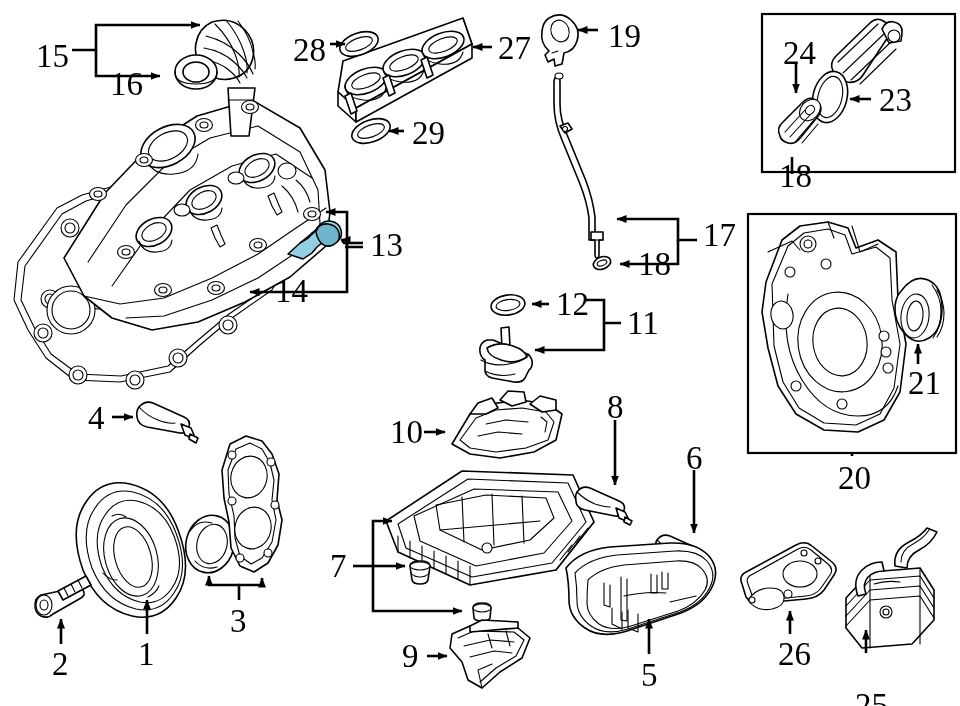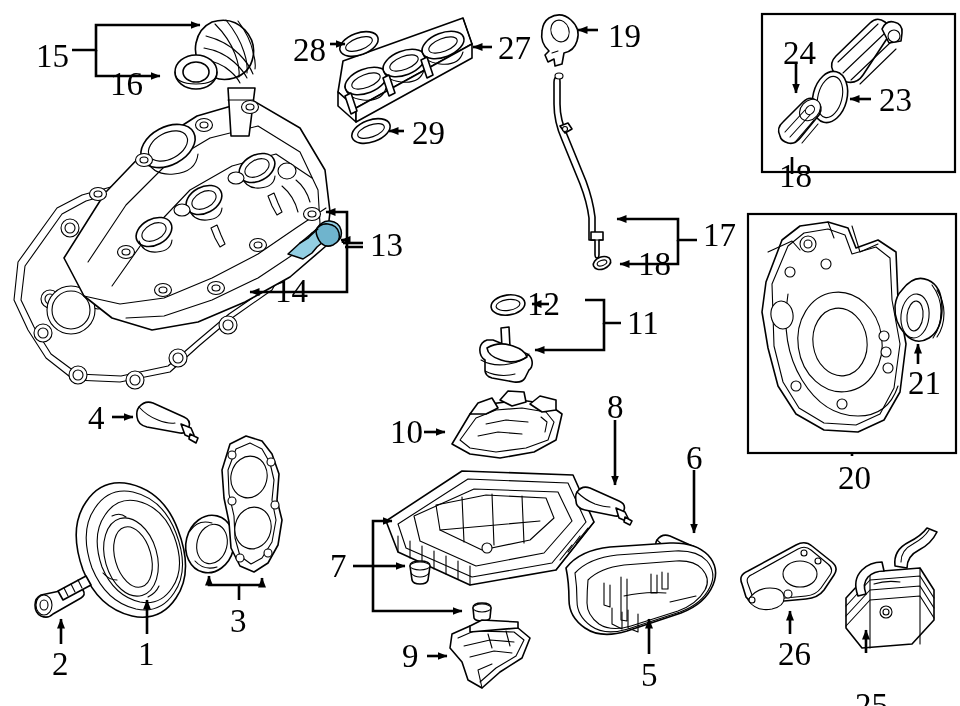--- a/index.html
+++ b/index.html
@@ -613,21 +613,21 @@
   <div class="callout-num" style="left:36px;  top:40px;">15</div>
   <div class="callout-num" style="left:110px; top:68px;">16</div>
   <div class="callout-num" style="left:293px; top:34px;">28</div>
   <div class="callout-num" style="left:498px; top:32px;">27</div>
   <div class="callout-num" style="left:412px; top:117px;">29</div>
   <div class="callout-num" style="left:608px; top:20px;text-align:center;">19</div>
   <div class="callout-num" style="left:370px; top:229px;">13</div>
   <div class="callout-num" style="left:275px; top:275px;">14</div>
   <div class="callout-num" style="left:703px; top:219px;">17</div>
   <div class="callout-num" style="left:638px; top:248px;">18</div>
-  <div class="callout-num" style="left:527px; top:288px;">12</div>
+  <div class="callout-num" style="left:556px; top:288px;">12</div>
   <div class="callout-num" style="left:627px; top:307px;">11</div>
   <div class="callout-num" style="left:783px; top:37px;">24</div>
   <div class="callout-num" style="left:879px; top:84px;">23</div>
   <div class="callout-num" style="left:779px; top:160px;">18</div>
   <div class="callout-num" style="left:908px; top:367px;">21</div>
   <div class="callout-num" style="left:838px; top:462px;">20</div>
   <div class="callout-num" style="left:88px;  top:402px;">4</div>
   <div class="callout-num" style="left:390px; top:416px;">10</div>
   <div class="callout-num" style="left:607px; top:391px;">8</div>
   <div class="callout-num" style="left:686px; top:442px;">6</div>

